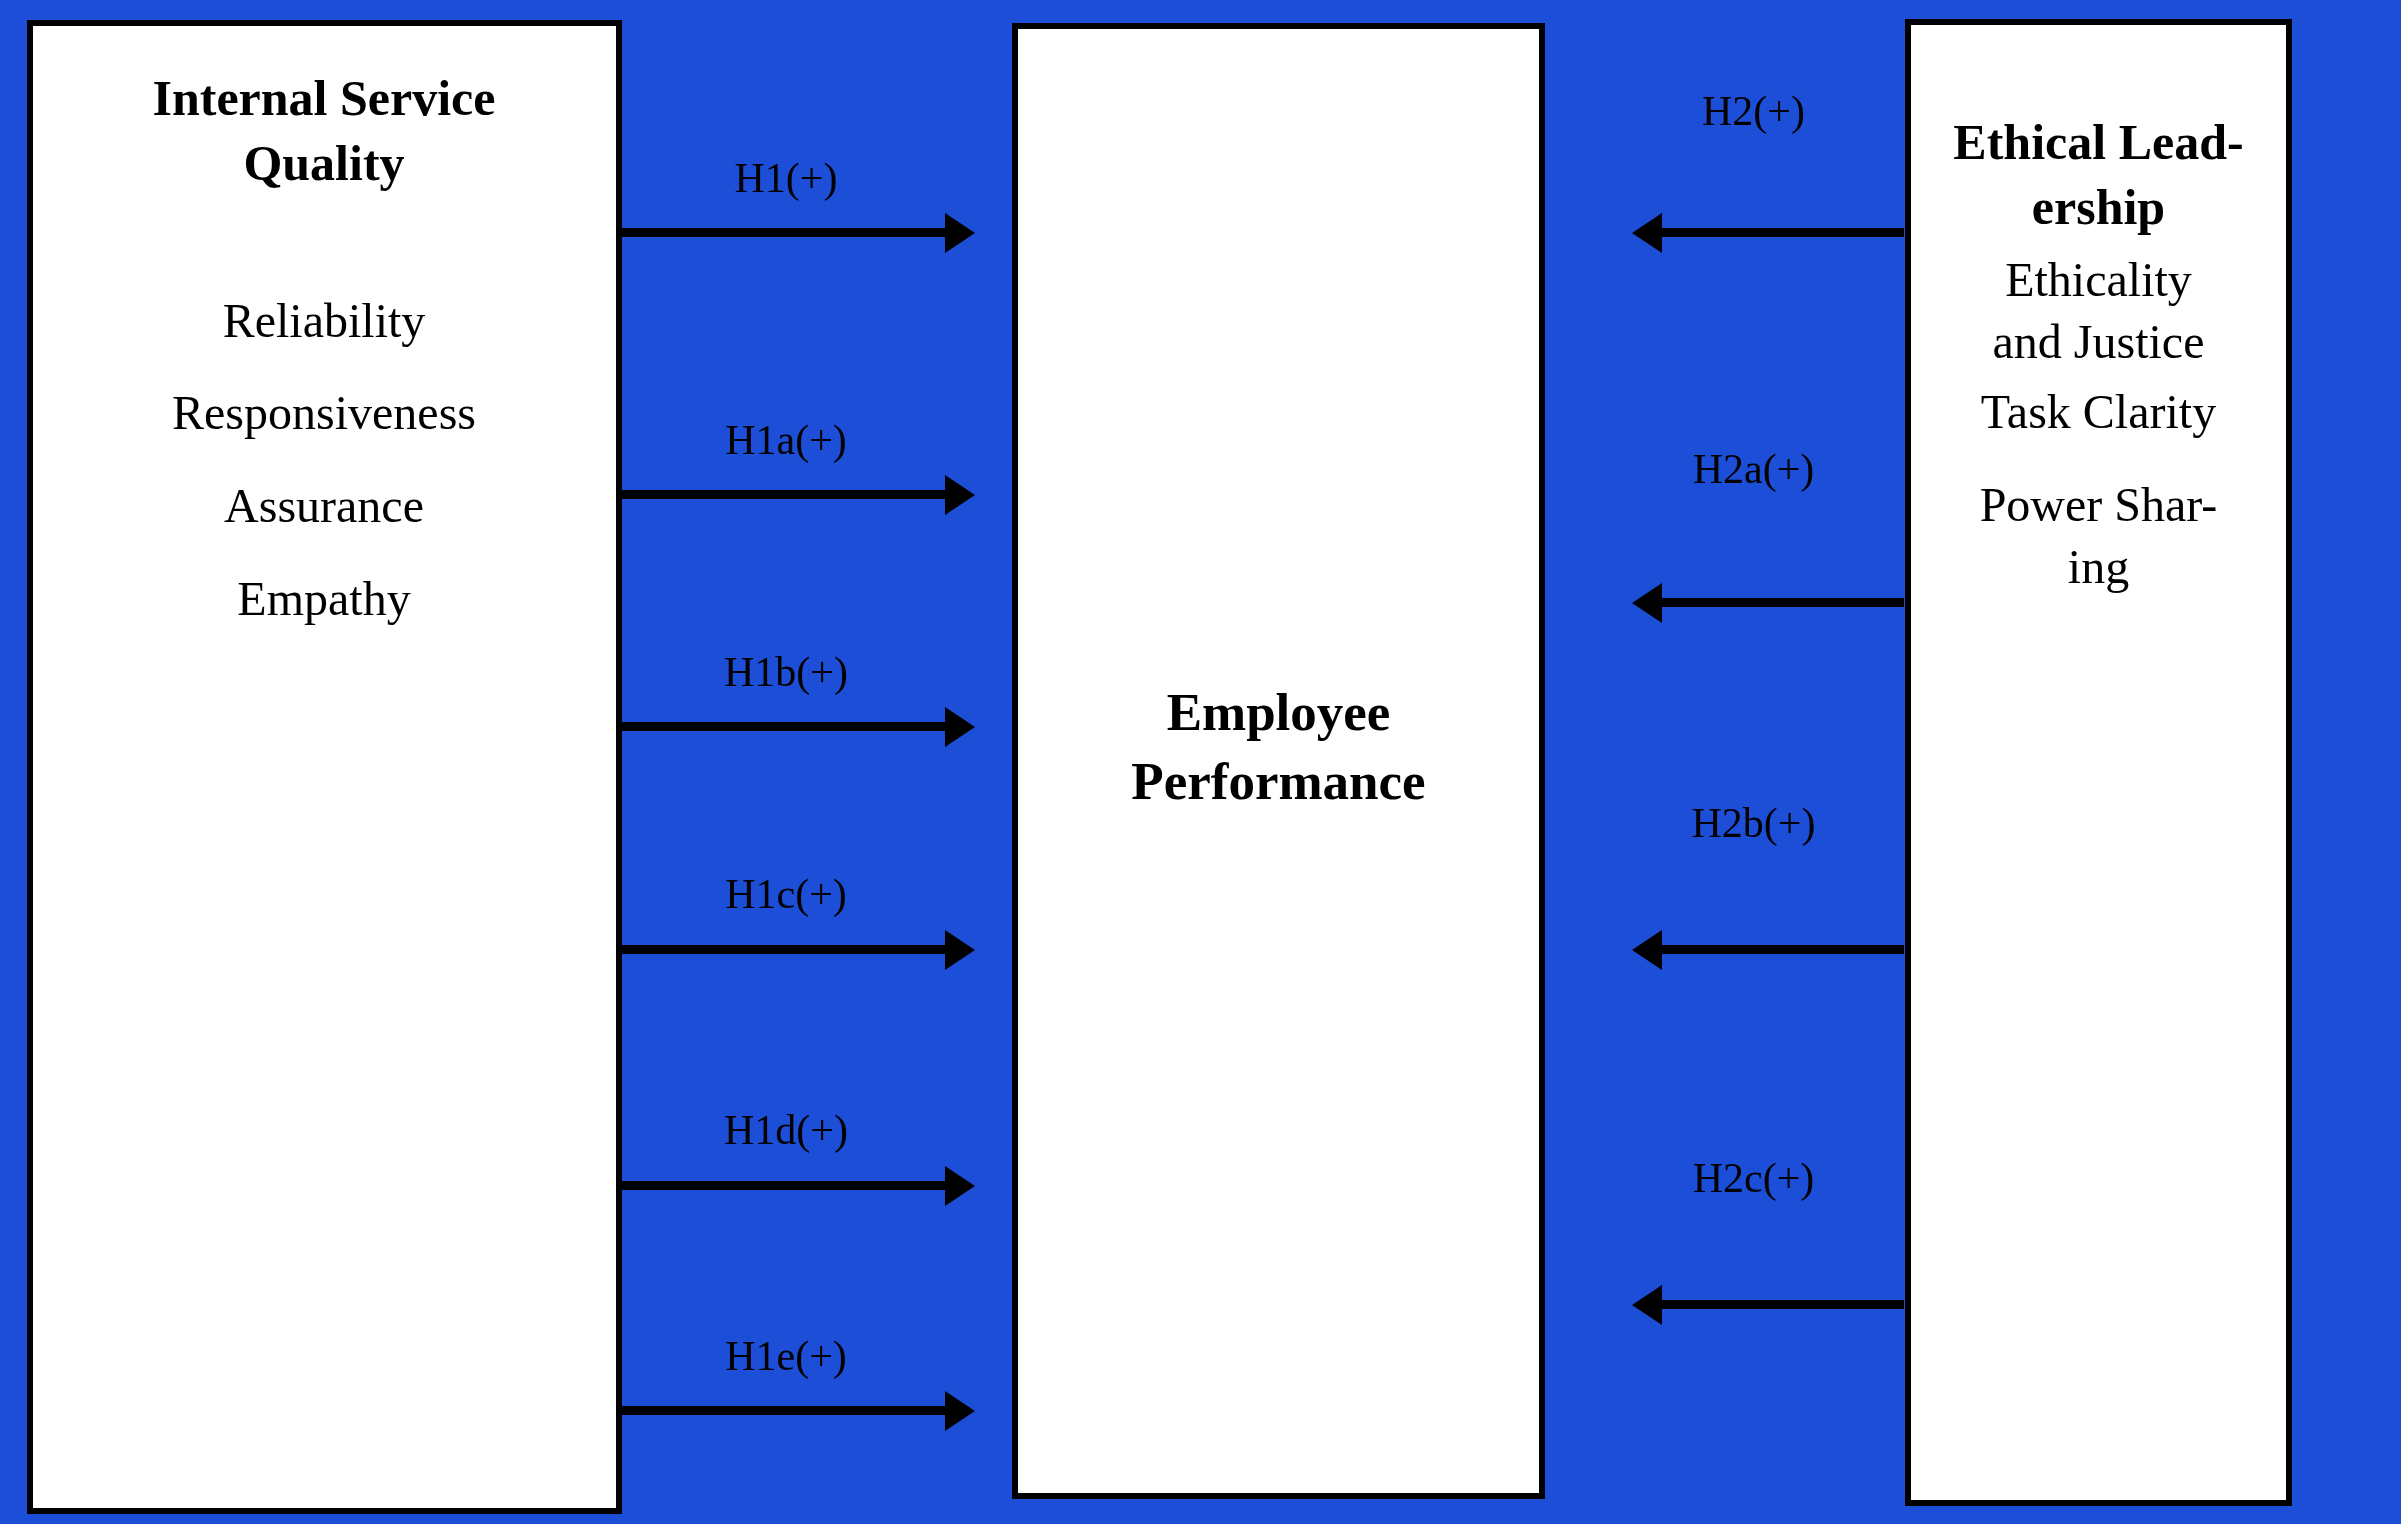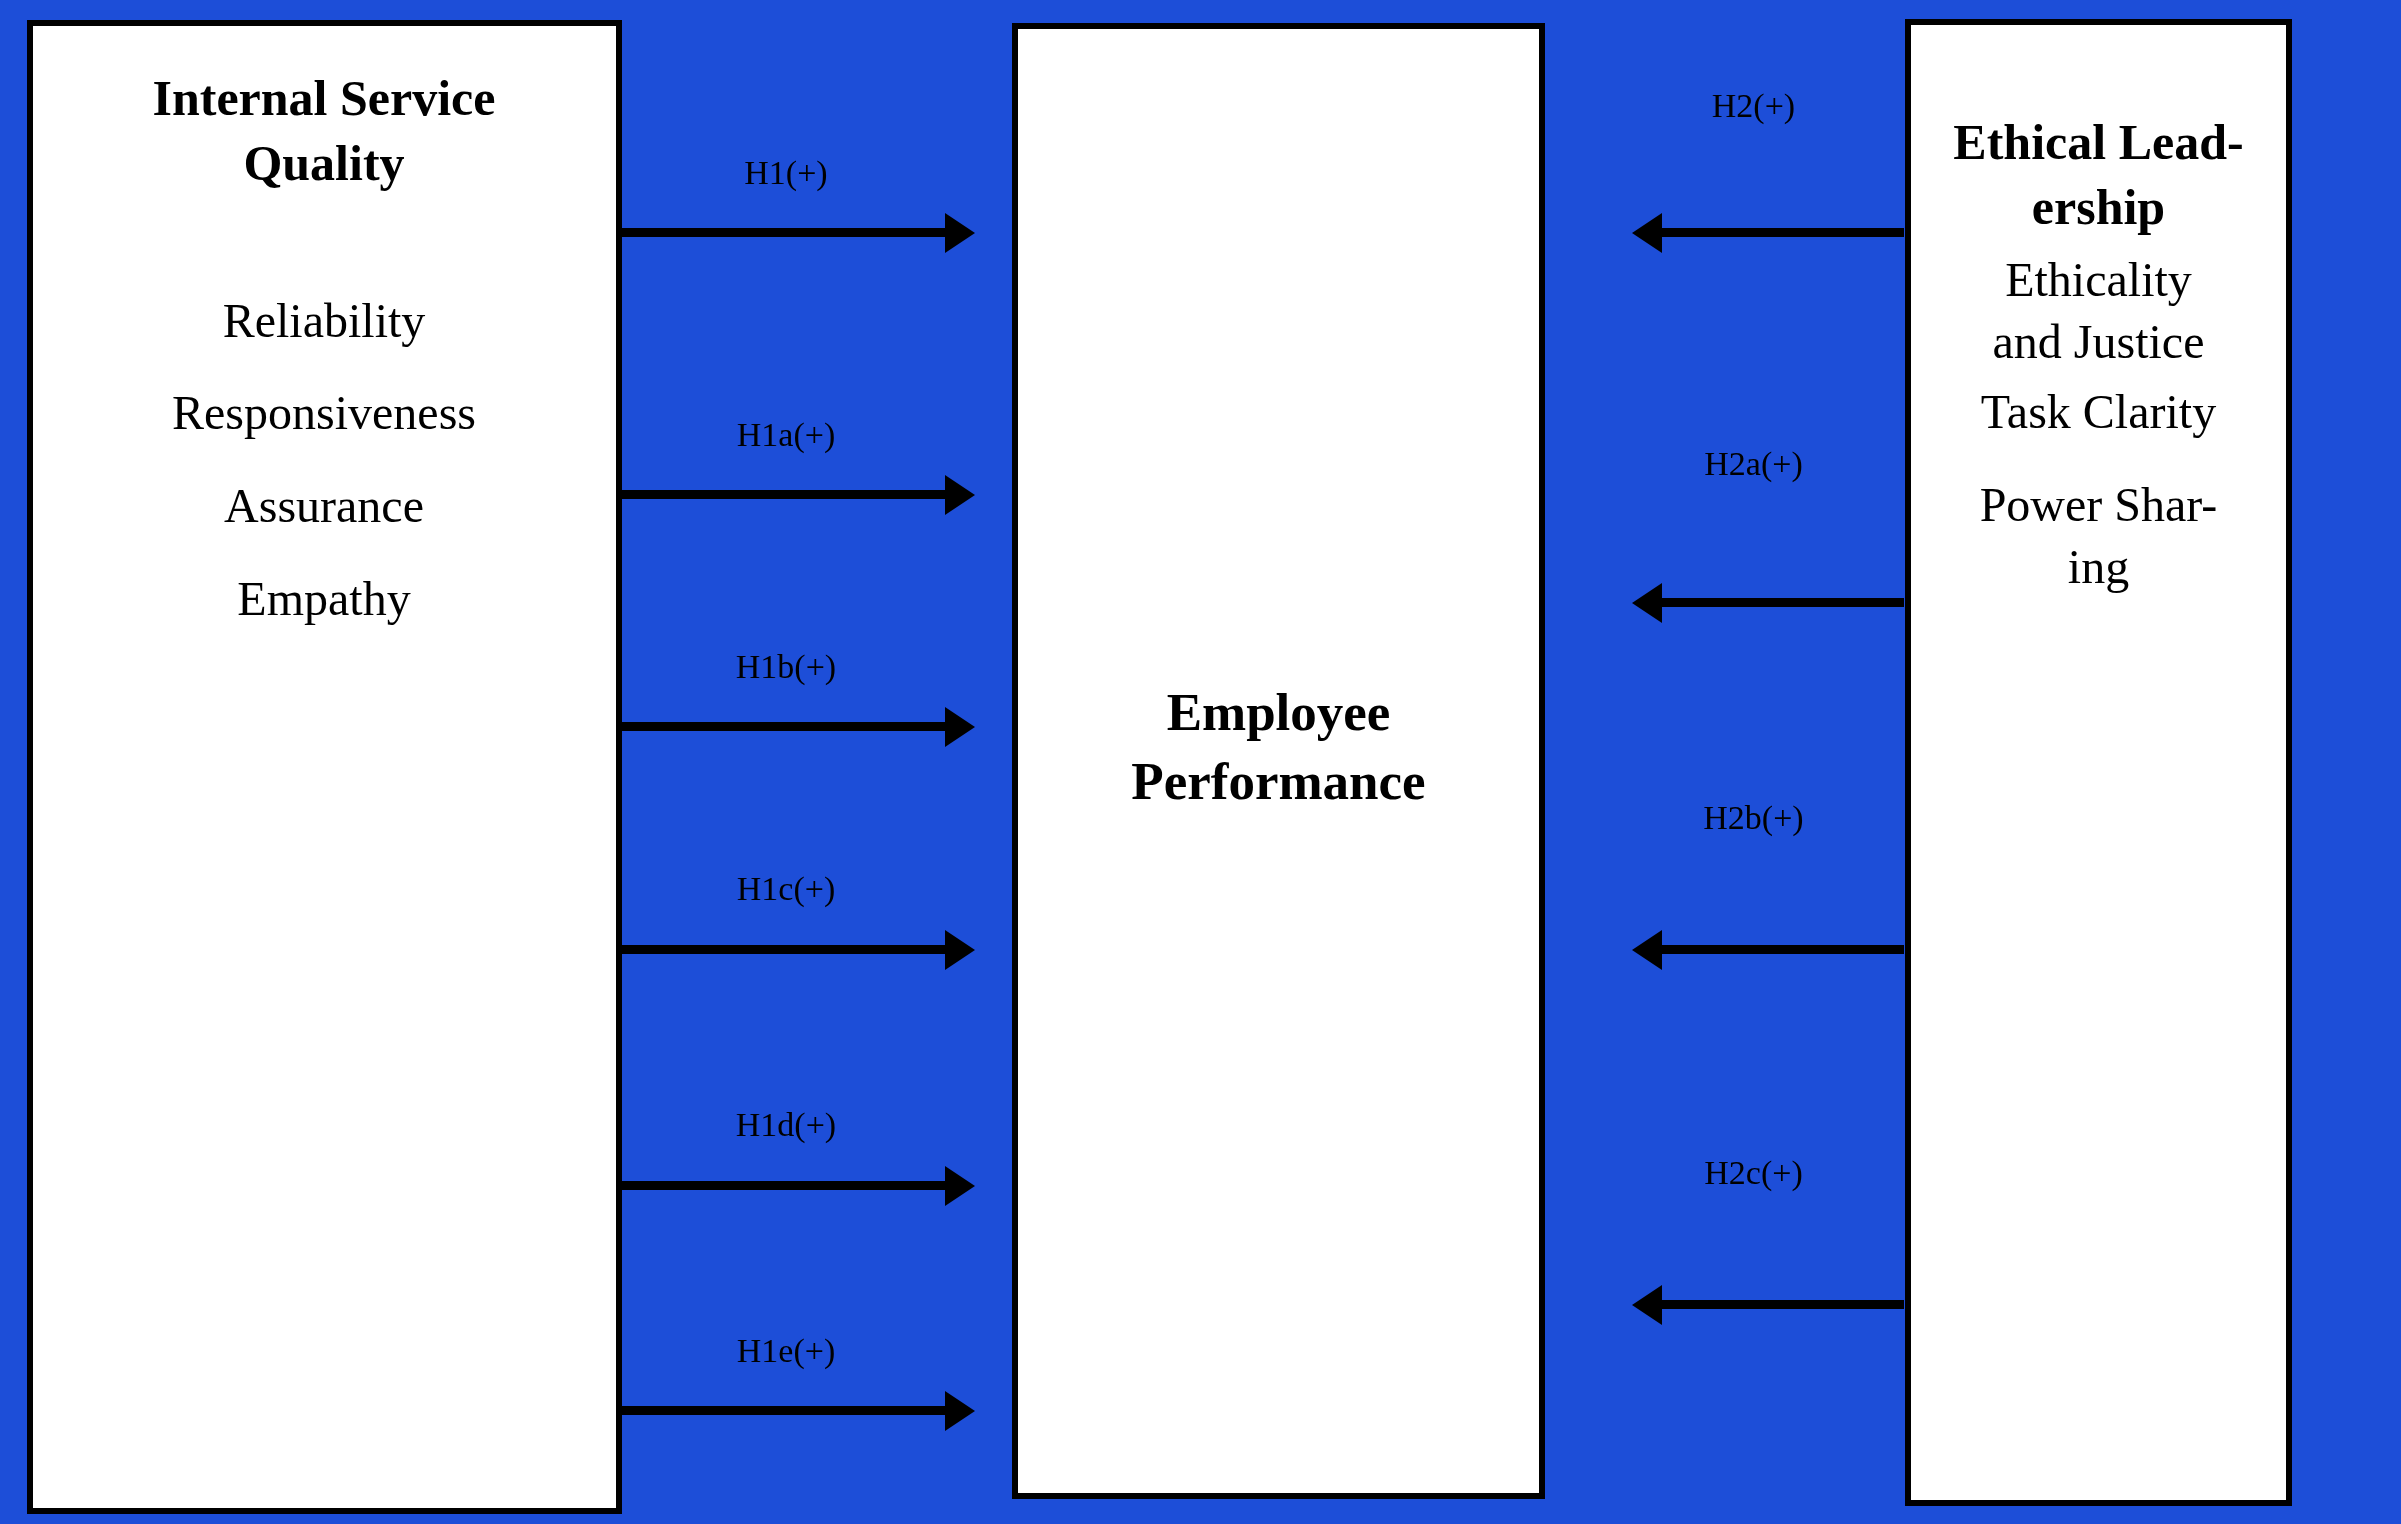--- a/index.html
+++ b/index.html
@@ -83,21 +83,21 @@
   .arrow.left .head{
     left:-24px;
     transform:translateY(-50%);
     border-top:20px solid transparent;
     border-bottom:20px solid transparent;
     border-right:30.5px solid #000000;
   }
 
   .arrow-label{
     position:absolute;
-    font-size:34px;
+    font-size:42px;
     text-align:center;
     white-space:nowrap;
     color:#000000;
   }
 
   
   .arrow.left-side{ left:621px; width:330px; }
   
   .arrow.right-side{ left:1656px; width:248px; }
 

